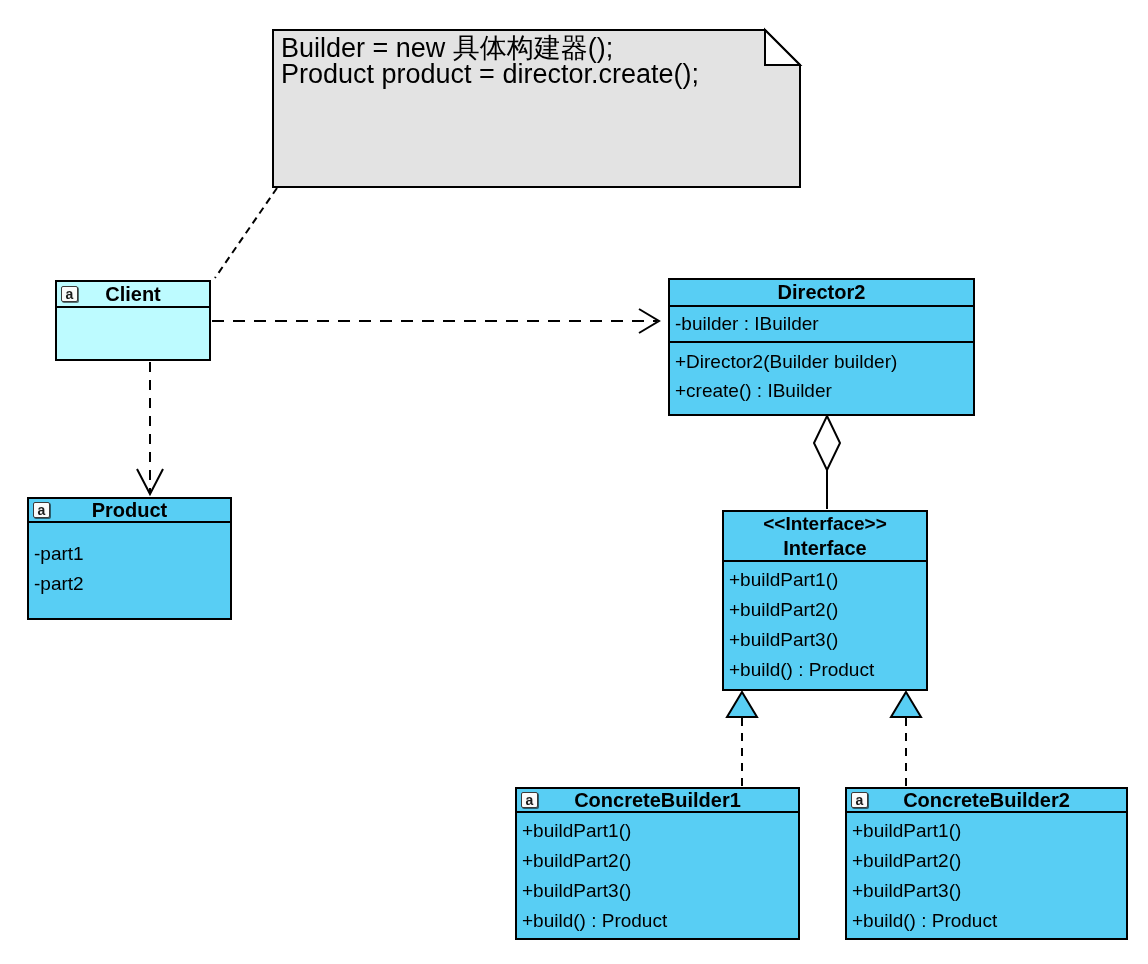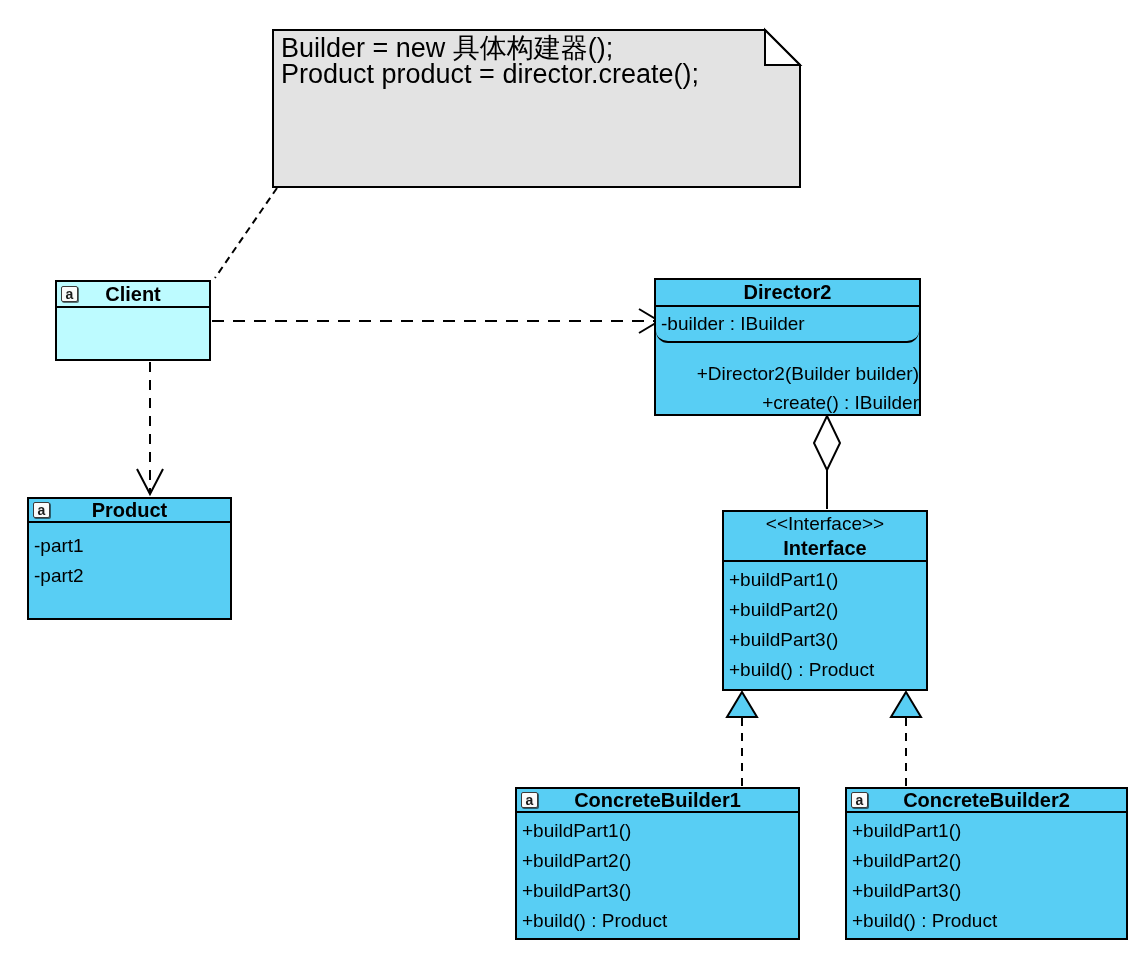--- a/index.html
+++ b/index.html
@@ -15,34 +15,34 @@
     position:absolute; box-sizing:border-box;
     background:#58CEF4; border:2px solid #000;
   }
   .uml-class.pale { background:#BDFBFF; }
   .head {
     position:relative; box-sizing:border-box; border-bottom:2px solid #000;
     text-align:center; font-weight:bold; font-size:20px;
     display:flex; align-items:center; justify-content:center;
   }
   .head.twoline { flex-direction:column; justify-content:center; line-height:24px; }
-  .stereotype { font-weight:normal; font-size:19px; }
+  .stereotype { font-weight:bold; font-size:19px; }
   .badge {
     position:absolute; left:4px; top:50%; transform:translateY(-50%);
     width:17px; height:16px; box-sizing:border-box;
     background:#fbfbfb; border:1px solid #3a3a3a; border-radius:2px;
     box-shadow:1px 1px 0 rgba(0,0,0,0.55);
     font-size:14px; font-weight:bold; color:#1c1c1c; line-height:14px; text-align:center;
   }
   .members {
     box-sizing:border-box; font-size:19px; padding-left:5px; white-space:nowrap;
     overflow:hidden;
   }
   .members > div { white-space:nowrap; }
-  .sep { border-bottom:2px solid #000;border-radius:12px; }
+  .sep { border-bottom:2px solid #000; }
   .flexcenter { display:flex; align-items:center; }
 
   
   #note-text {
     position:absolute; left:281px; top:35px; width:505px;
     font-size:27px; line-height:26px;
   }
 </style>
 </head>
 <body>
@@ -78,39 +78,39 @@
   </div>
 
   <div class="uml-class pale" style="left:55px; top:280px; width:156px; height:81px;">
     <div class="head" style="height:26px;">
       <span class="badge">a</span>
       <span>Client</span>
     </div>
     <div style="height:49px;"></div>
   </div>
 
-  <div class="uml-class" style="left:654px; top:278px; width:267px; height:138px;">
+  <div class="uml-class" style="left:668px; top:278px; width:307px; height:138px;">
     <div class="head" style="height:27px;">
       <span>Director2</span>
     </div>
     <div class="members sep flexcenter" style="height:36px;">
       <div>-builder : IBuilder</div>
     </div>
-    <div class="members" style="padding-top:16px;text-align:right;">
+    <div class="members" style="padding-top:4px;">
       <div style="line-height:29px;">+Director2(Builder builder)</div>
       <div style="line-height:29px;">+create() : IBuilder</div>
     </div>
   </div>
 
   <div class="uml-class" style="left:27px; top:497px; width:205px; height:123px;">
     <div class="head" style="height:24px;">
       <span class="badge">a</span>
       <span>Product</span>
     </div>
-    <div class="members" style="padding-top:8px;">
+    <div class="members" style="padding-top:16px;">
       <div style="line-height:30px;">-part1</div>
       <div style="line-height:30px;">-part2</div>
     </div>
   </div>
 
   <div class="uml-class" style="left:722px; top:510px; width:206px; height:181px;">
     <div class="head twoline" style="height:50px;">
       <span class="stereotype">&lt;&lt;Interface&gt;&gt;</span>
       <span>Interface</span>
     </div>

